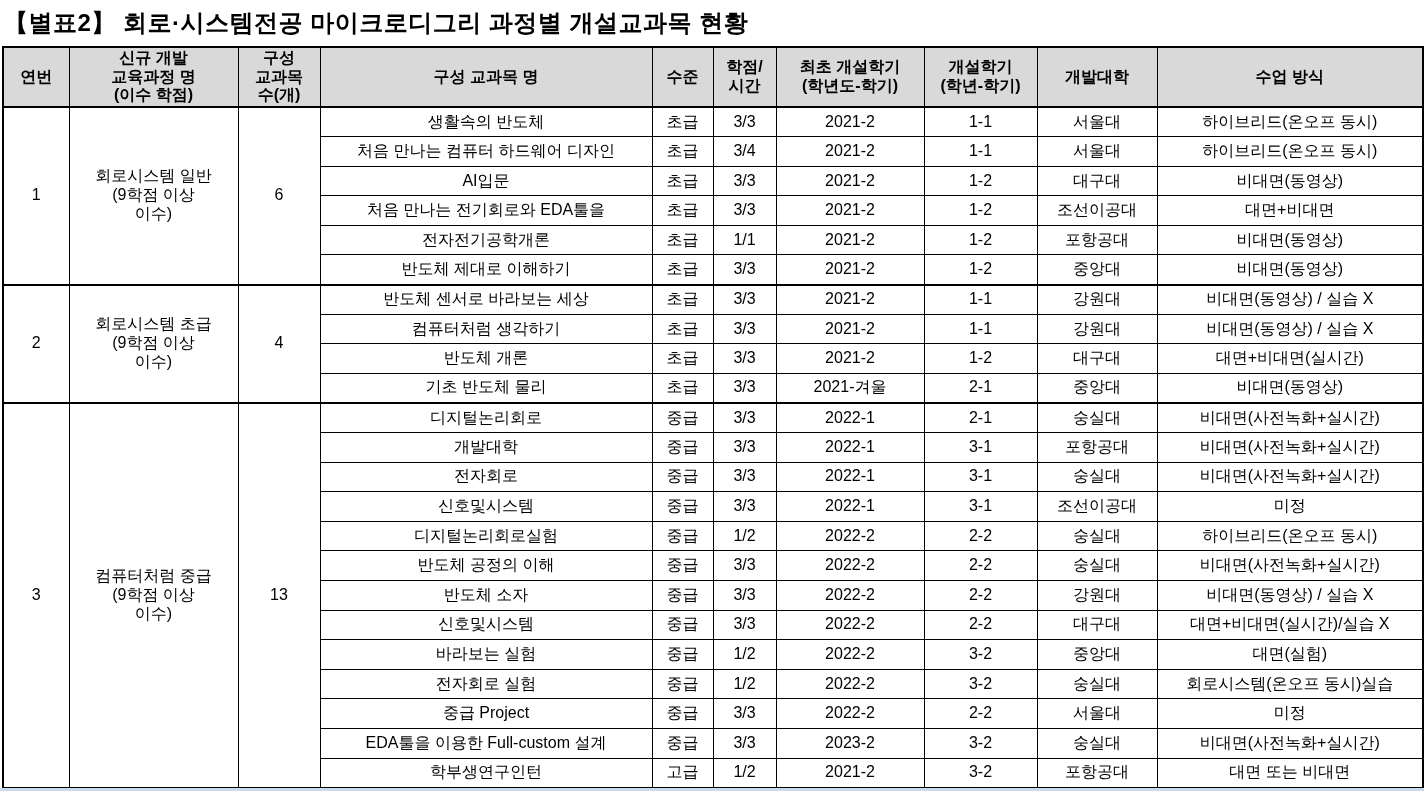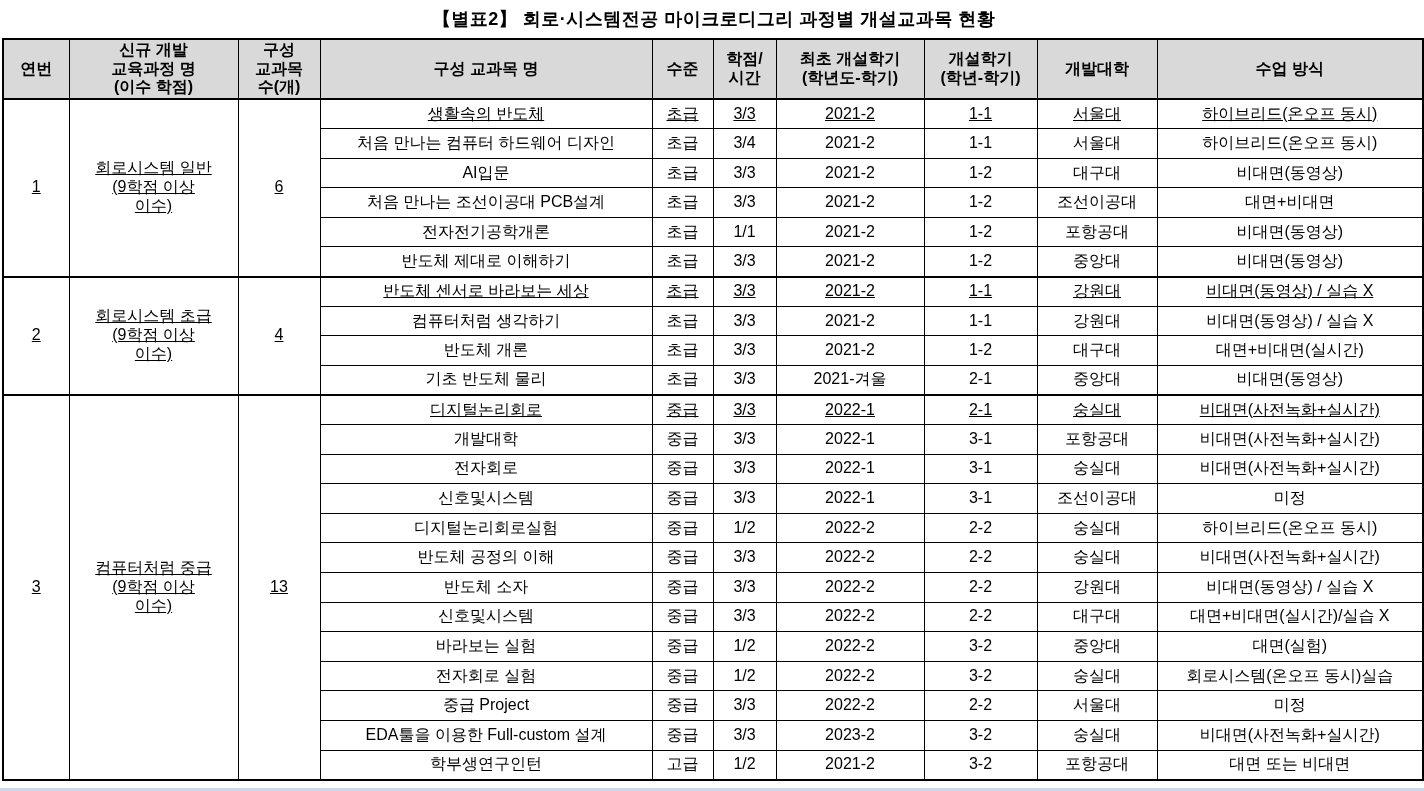--- a/index.html
+++ b/index.html
@@ -10,27 +10,26 @@
     color: #000;
   }
   .page {
     position: relative;
     width: 1424px;
     height: 791px;
     background: #ffffff;
     overflow: hidden;
   }
   .doc-title {
-    font-size: 18px;
+    font-size: 24px;
     font-weight: bold;
     letter-spacing: 0.5px;
     padding: 7px 0 0 4px;
     margin: 0 0 7px 0;
     white-space: nowrap;
-    text-align: center;
   }
   table.course-table {
     table-layout: fixed;
     border-collapse: collapse;
     border: 2px solid #000;
     margin-left: 2px;
     width: 1420px;
   }
   .course-table th,
   .course-table td {
@@ -47,21 +46,20 @@
     background: #d9d9d9;
     font-weight: bold;
     border-bottom: 2px solid #000;
     height: 58px;
   }
   .course-table tbody tr {
     height: 29.6px;
   }
   .course-table tbody tr.group-start > td {
     border-top: 2px solid #000;
-    text-decoration: underline;
   }
   .course-table tbody tr.dotted > td {
     border-top: 1px dotted #000;
   }
   .bottom-edge {
     position: absolute;
     left: 0;
     bottom: 0;
     width: 100%;
     height: 3px;
@@ -136,21 +134,21 @@
         <tr class="dotted">
           <td>AI입문</td>
           <td>초급</td>
           <td>3/3</td>
           <td>2021-2</td>
           <td>1-2</td>
           <td>대구대</td>
           <td>비대면(동영상)</td>
         </tr>
         <tr class="dotted">
-          <td>처음 만나는 조선이공대 PCB설계</td>
+          <td>처음 만나는 전기회로와 EDA툴을</td>
           <td>초급</td>
           <td>3/3</td>
           <td>2021-2</td>
           <td>1-2</td>
           <td>조선이공대</td>
           <td>대면+비대면</td>
         </tr>
         <tr class="dotted">
           <td>전자전기공학개론</td>
           <td>초급</td>

